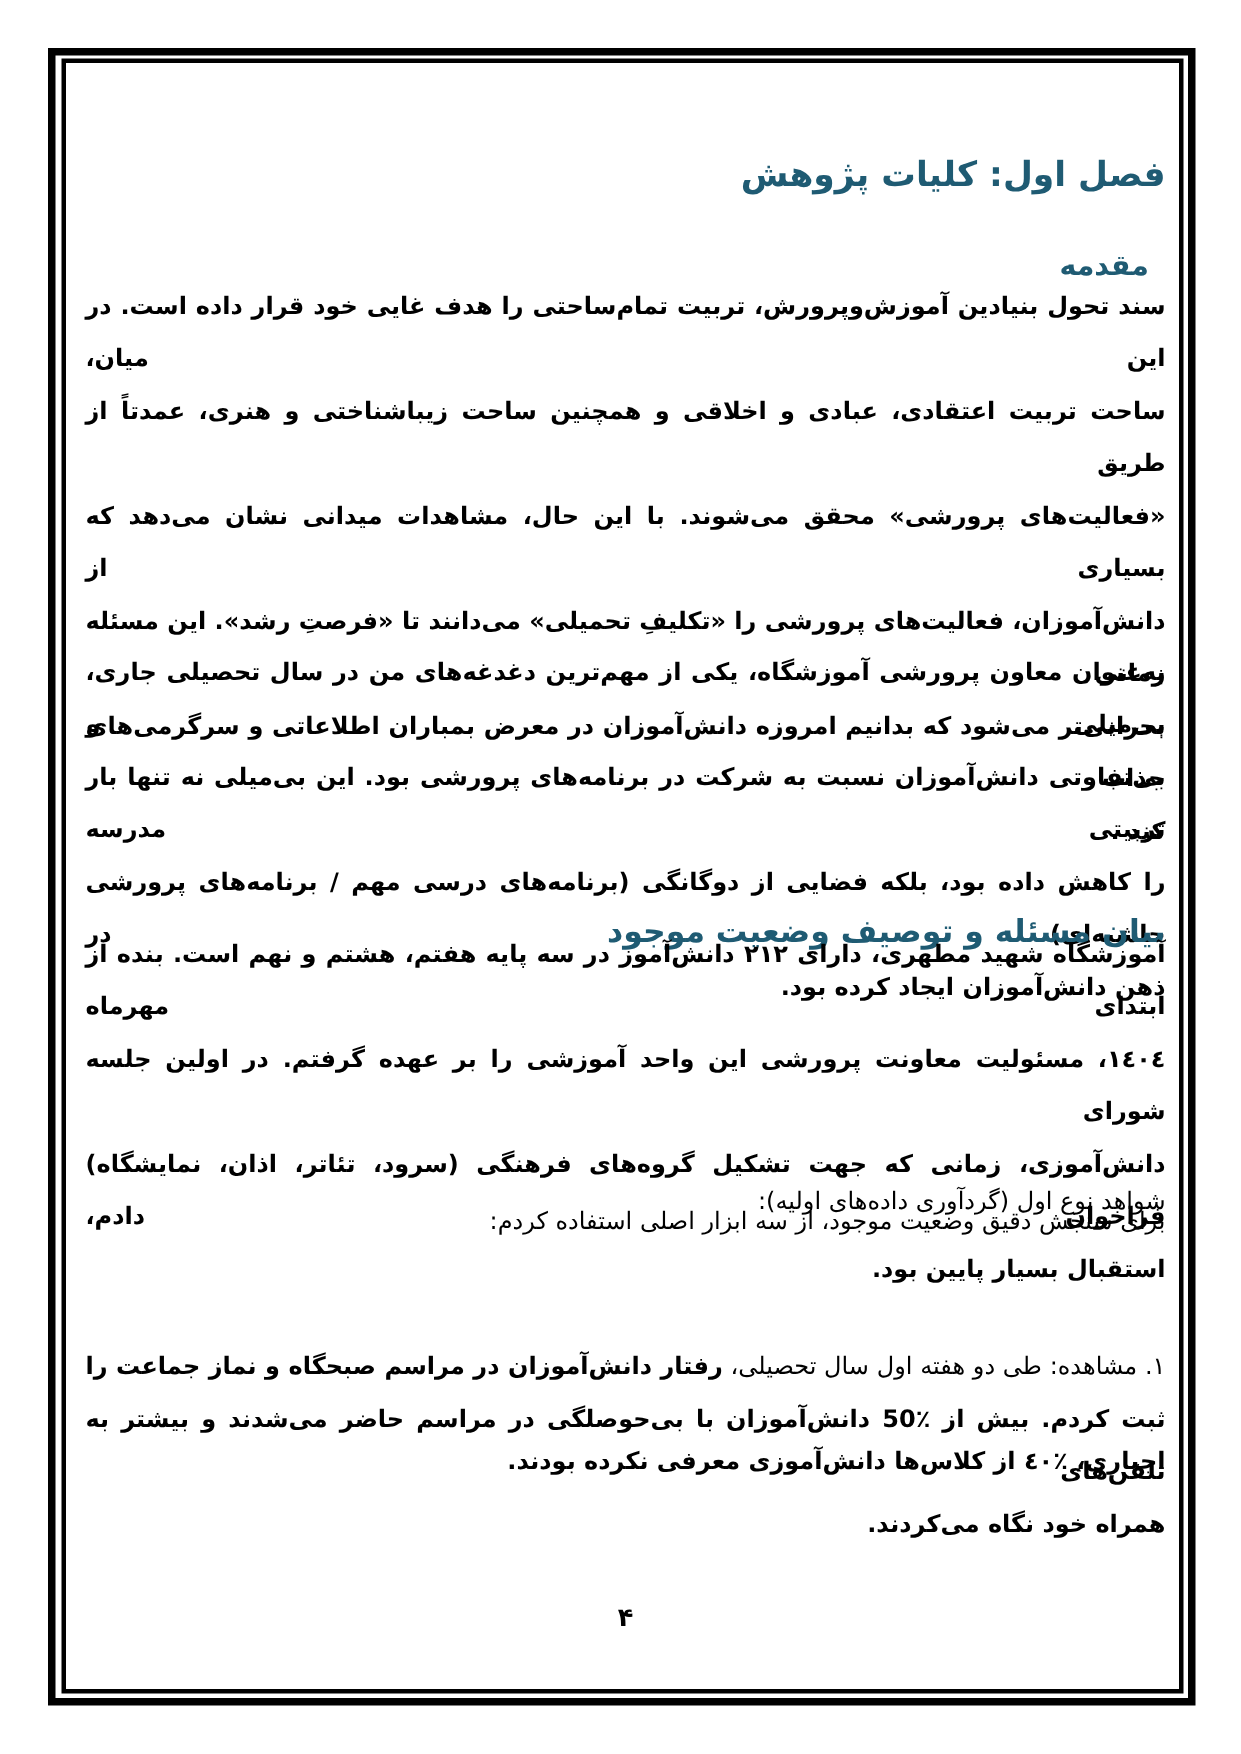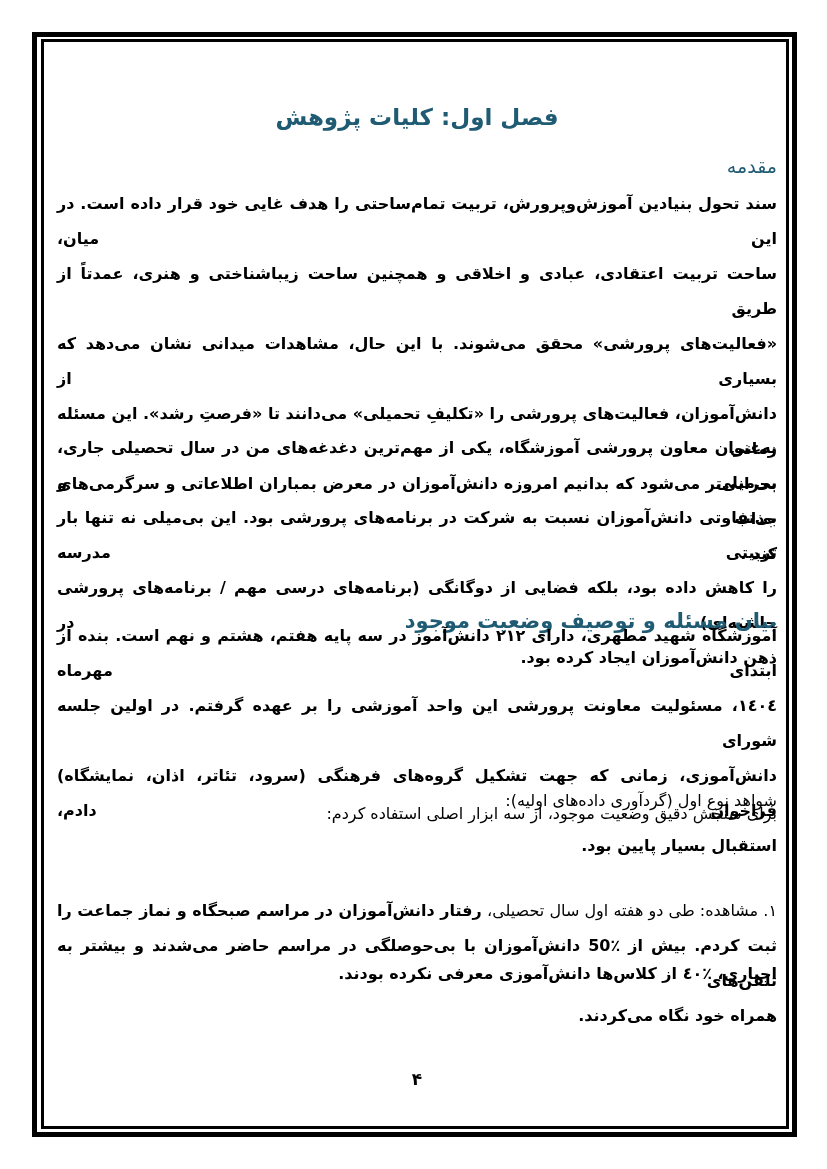--- a/index.html
+++ b/index.html
@@ -14,25 +14,25 @@
   }
   .frame-inner{
     position:absolute; left:41px; top:39px; width:748px; height:1090px;
     border:3px solid var(--border); box-sizing:border-box;
   }
   .blk{
     position:absolute; right:50px; left:57px; direction:rtl; unicode-bidi:embed;
   }
   .title{
     top:100px; font-size:23px; font-weight:700; color:var(--heading);
-    text-align:center; line-height:34px; margin:0;
+    text-align:right; line-height:34px; margin:0;
   }
   .h-sub{
-    top:151px; font-size:19px; font-weight:400; color:var(--heading);
-    text-align:right; line-height:30px; margin:0;
+    top:151px; font-size:19px; font-weight:700; color:var(--heading);
+    text-align:right; line-height:30px; margin:11px;
   }
   .h-sec{
     top:604px; font-size:21px; font-weight:700; color:var(--heading);
     text-align:right; line-height:34px; margin:0;
   }
   .para{ line-height:35px; font-size:16px; font-weight:700; }
   .p1{ top:186px; } .p2{ top:430px; } .p3{ top:618px; }
   .evidence{ top:783px; } .tools{ top:796px; }
   .item1{ top:893px; } .item2{ top:956px; }
   .line{ text-align:justify; text-align-last:justify; white-space:normal; }

